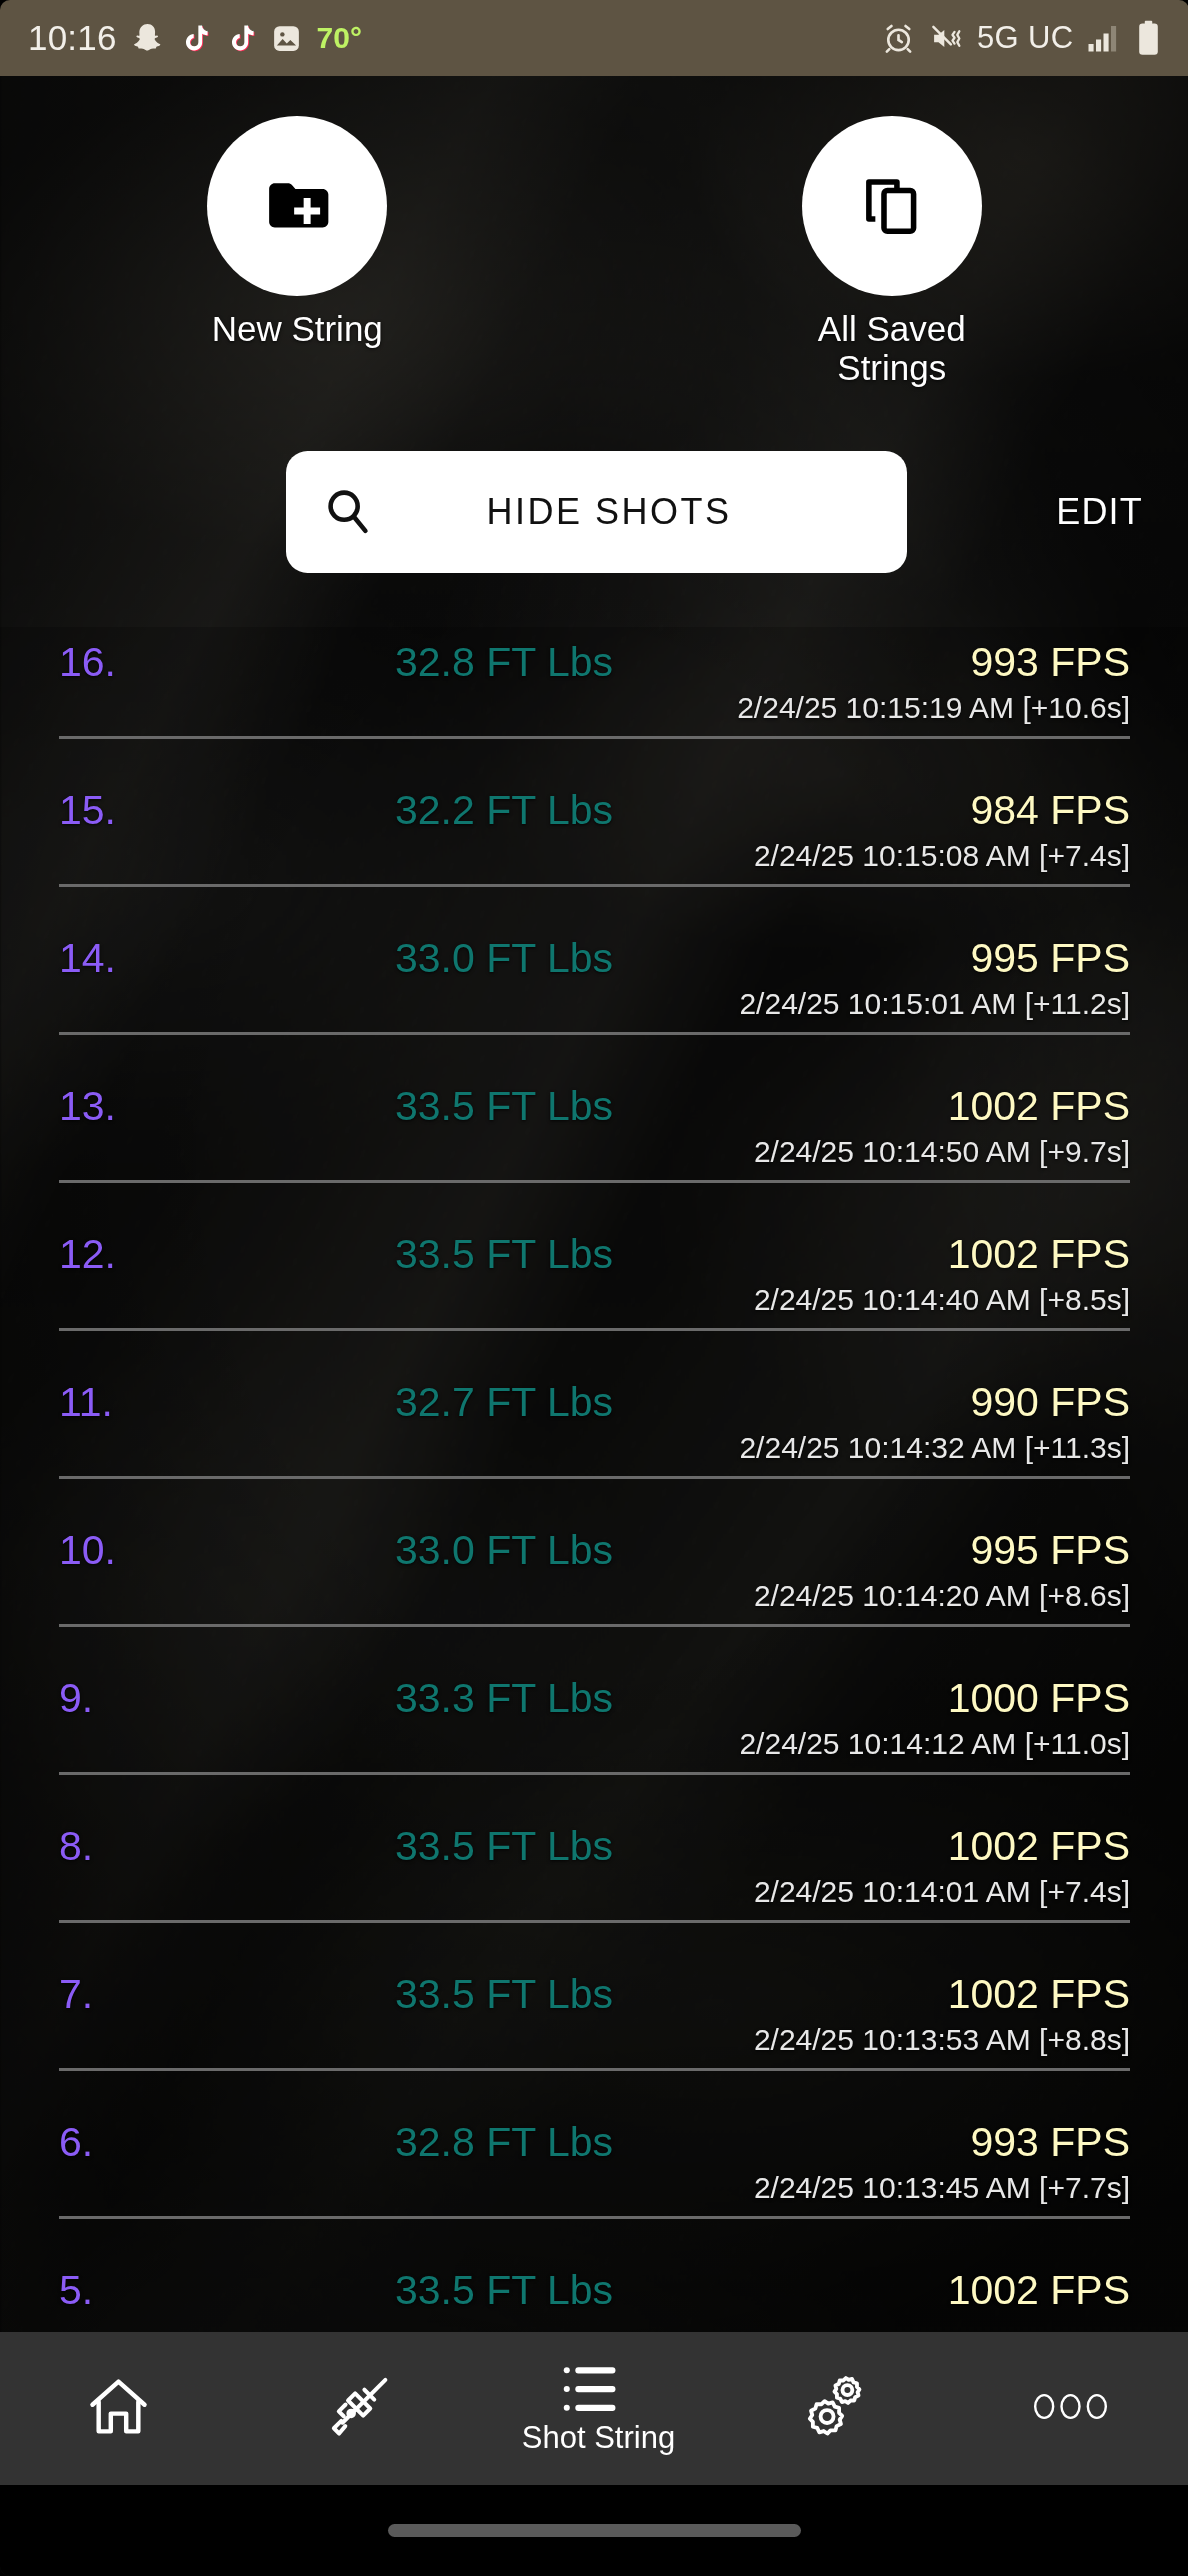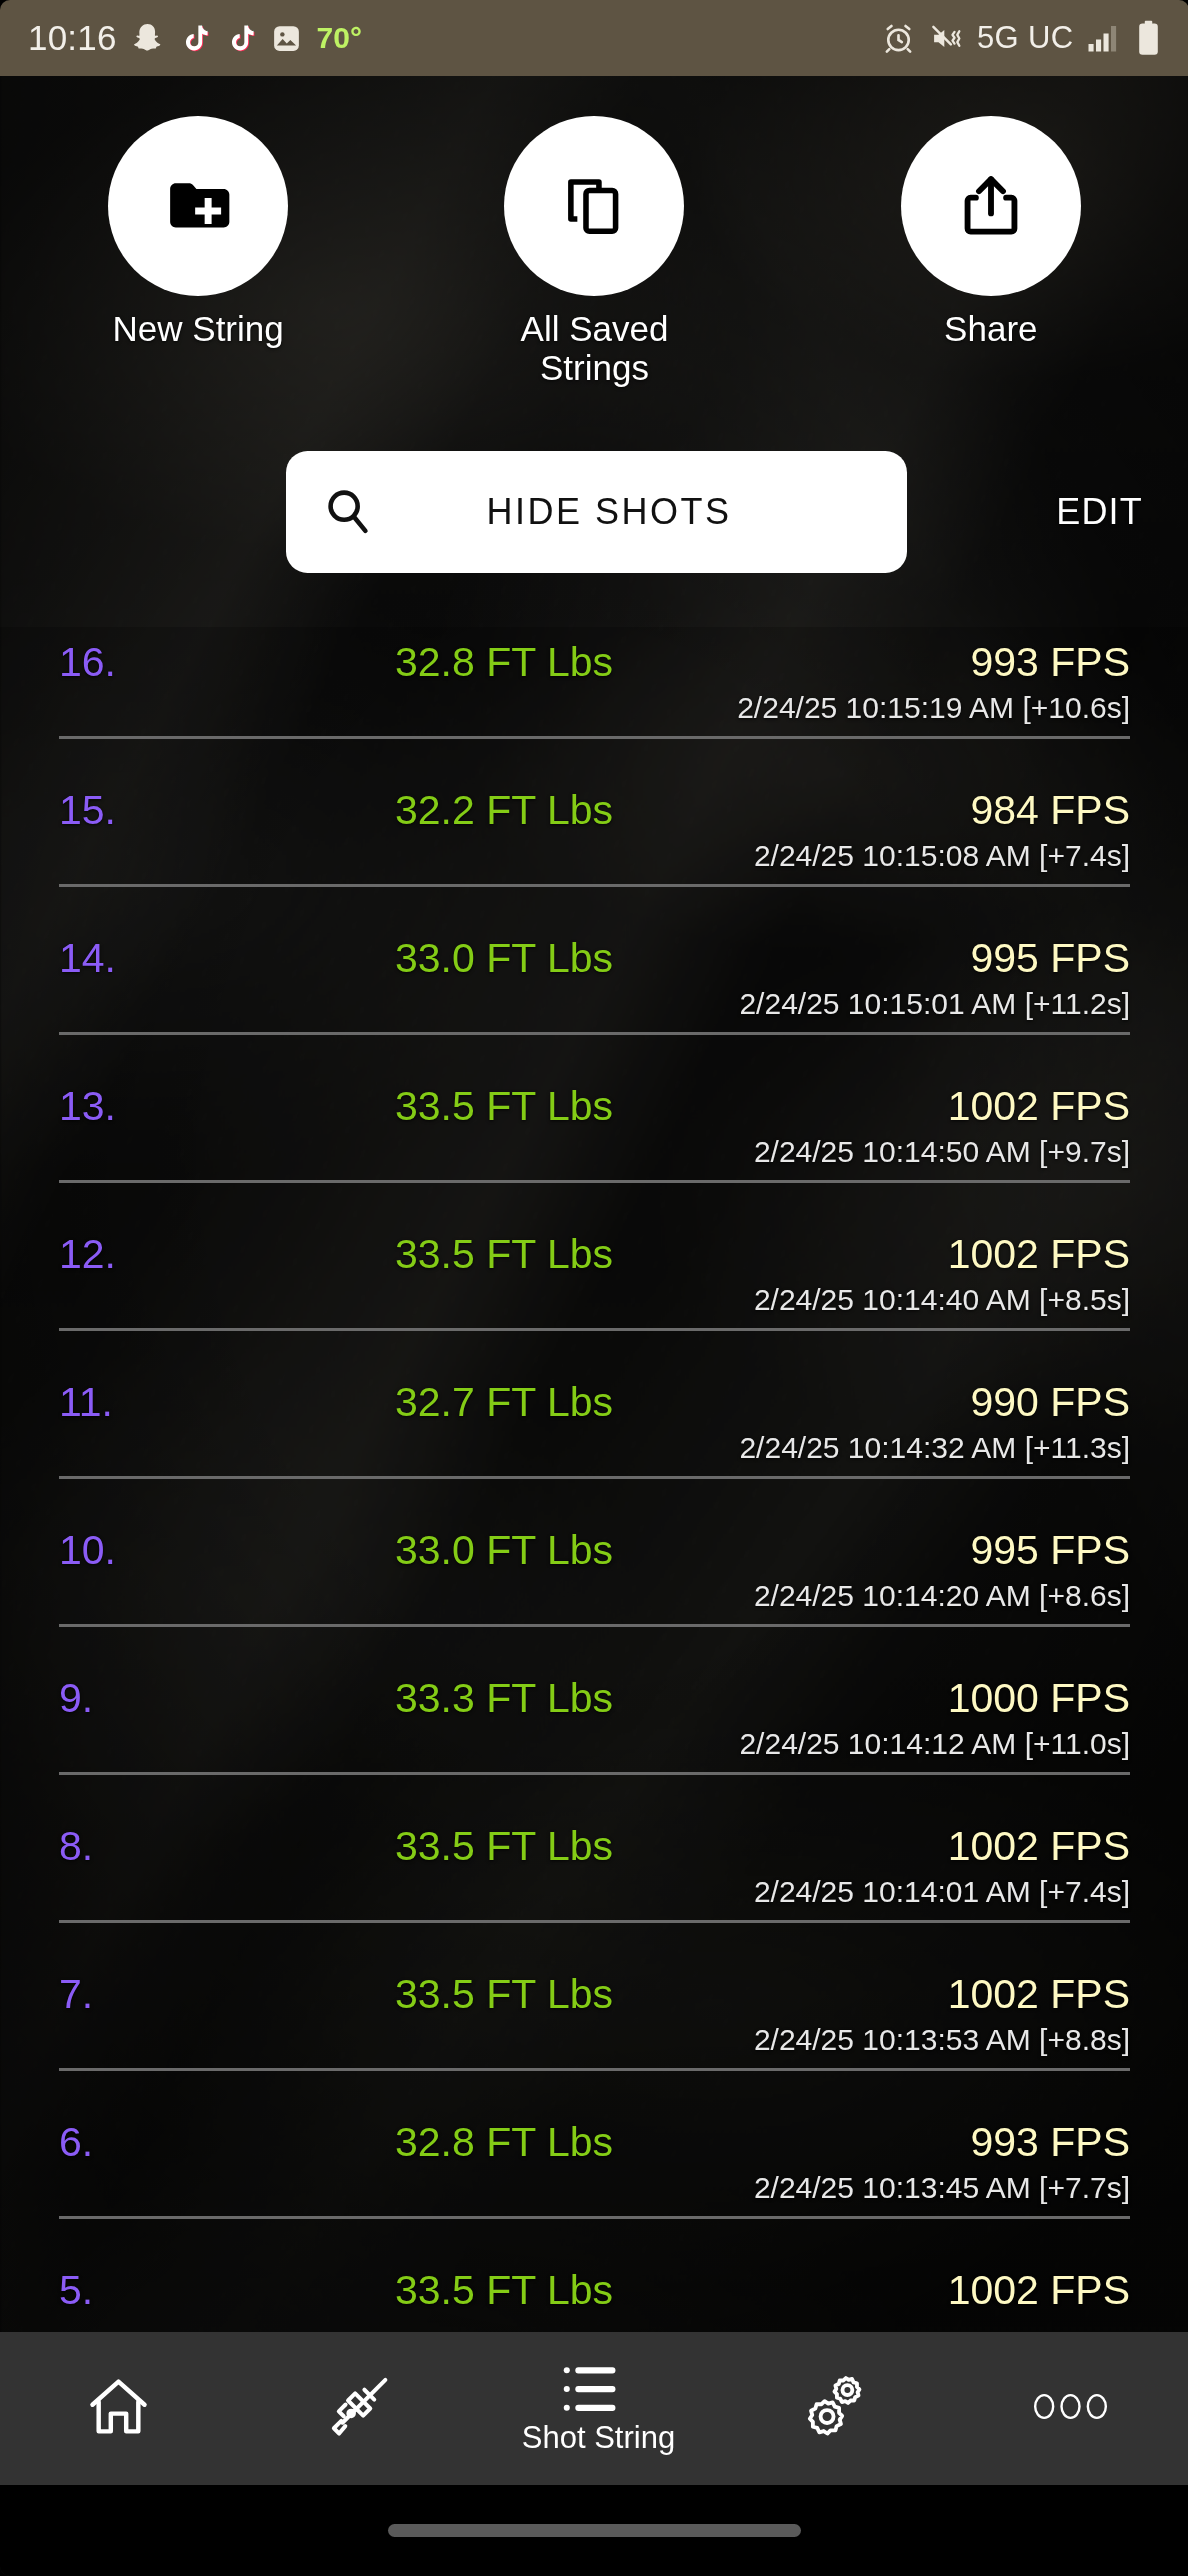--- a/index.html
+++ b/index.html
@@ -213,21 +213,21 @@
     padding-top: 11.6px;
   }
   .shot-index {
     color: #8b5cf6;
     font-size: 41px;
     font-family: "Liberation Sans", sans-serif;
     text-shadow: 0 0.8px 3.3px rgba(0,0,0,.85);
     min-width: 124px;
   }
   .shot-energy {
-    color: #84cc16;
+    color: #0f766e;
     font-size: 41px;
     font-family: "Liberation Sans", sans-serif;
     text-shadow: 0 0.8px 3.3px rgba(0,0,0,.85);
     flex: 1;
     text-align: center;
     padding-right: 99px;
   }
   .shot-speed {
     color: #fef9c3;
     font-size: 41px;
@@ -390,32 +390,20 @@
         <span class="ic">
           <svg width="74" height="74" viewBox="0 0 24 24" fill="none" stroke="#000" stroke-width="1.8" stroke-linejoin="round">
             <path d="M6.6 16.2H4.5V4.2h9.1v2"></path>
             <rect x="9.4" y="7" width="9.6" height="13.2" rx="1.1"></rect>
           </svg>
         </span>
       </div>
       <div class="action-label">All Saved Strings</div>
     </div>
 
-    <div class="action">
-      <div class="action-circle">
-        <span class="ic">
-          <svg width="74" height="74" viewBox="0 0 24 24" fill="none" stroke="#000" stroke-width="1.9" stroke-linecap="round" stroke-linejoin="round">
-            <path d="M12 3.4v11"></path>
-            <path d="M8.1 7.2L12 3.3l3.9 3.9"></path>
-            <path d="M7.1 9.3H5.4c-.6 0-1 .5-1 1v9c0 .6.4 1 1 1h13.2c.6 0 1-.4 1-1v-9c0-.5-.4-1-1-1h-1.7"></path>
-          </svg>
-        </span>
-      </div>
-      <div class="action-label">Share</div>
-    </div>
 
   </div>
 
   <div class="searchrow">
     <div class="search-pill">
       <div class="search-icon-wrap">
         <svg width="58" height="58" viewBox="0 0 24 24" fill="none" stroke="#111" stroke-width="1.9" stroke-linecap="round">
           <circle cx="10.4" cy="9.6" r="5.6"></circle>
           <path d="M14.6 14.2l4.6 5.6"></path>
         </svg>

